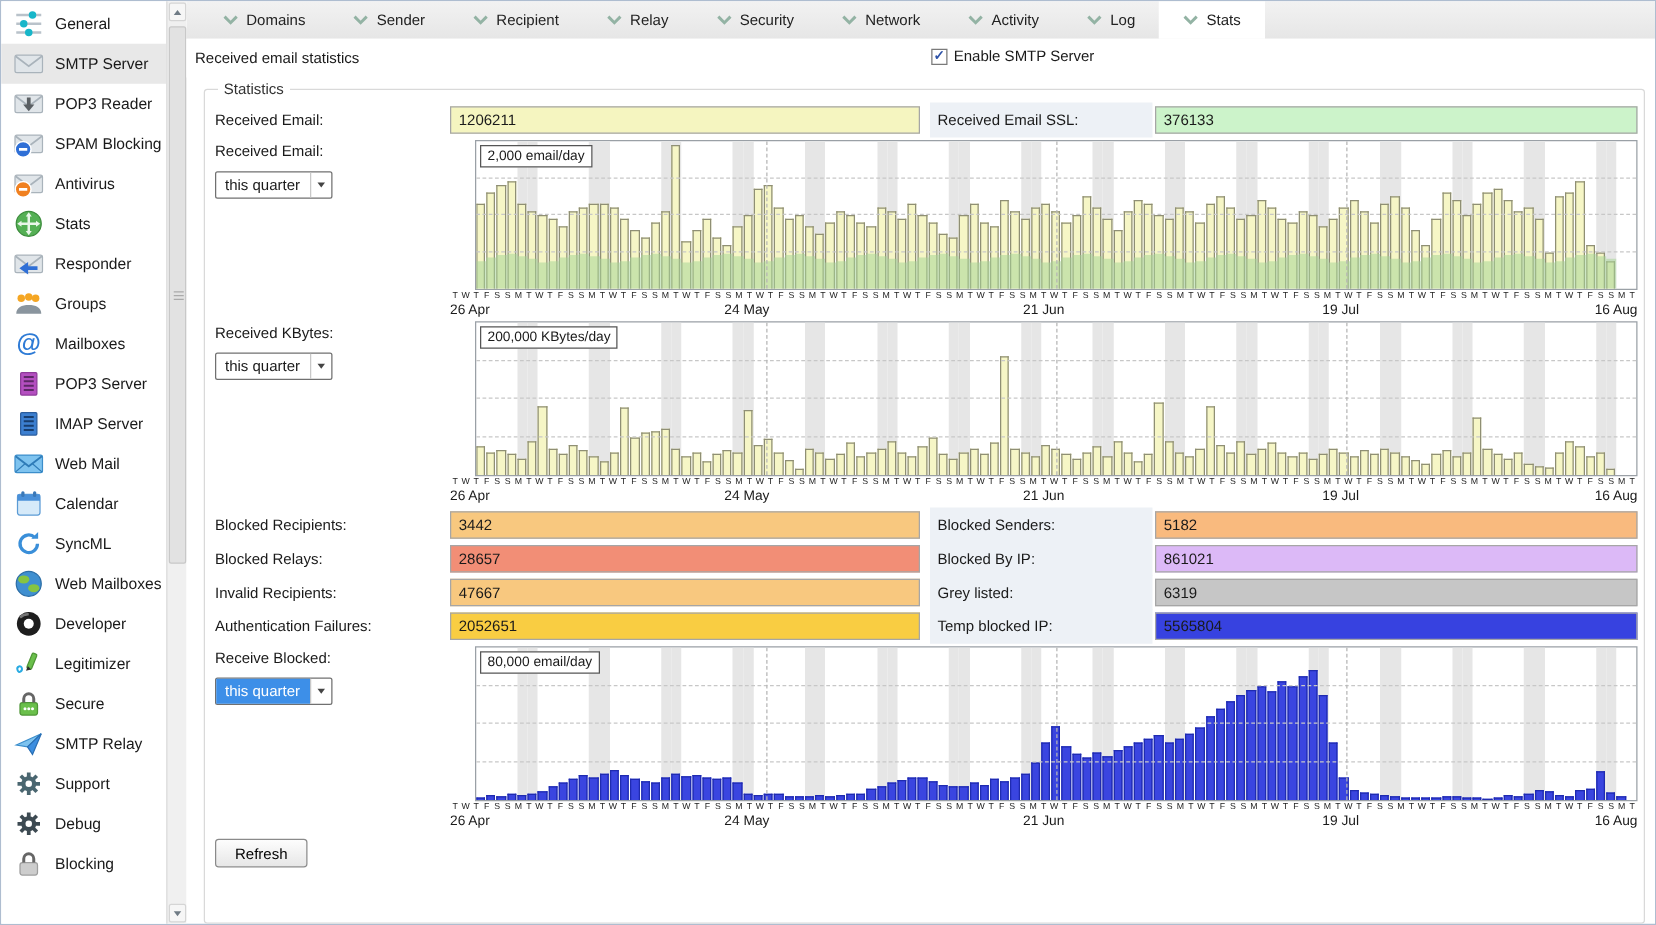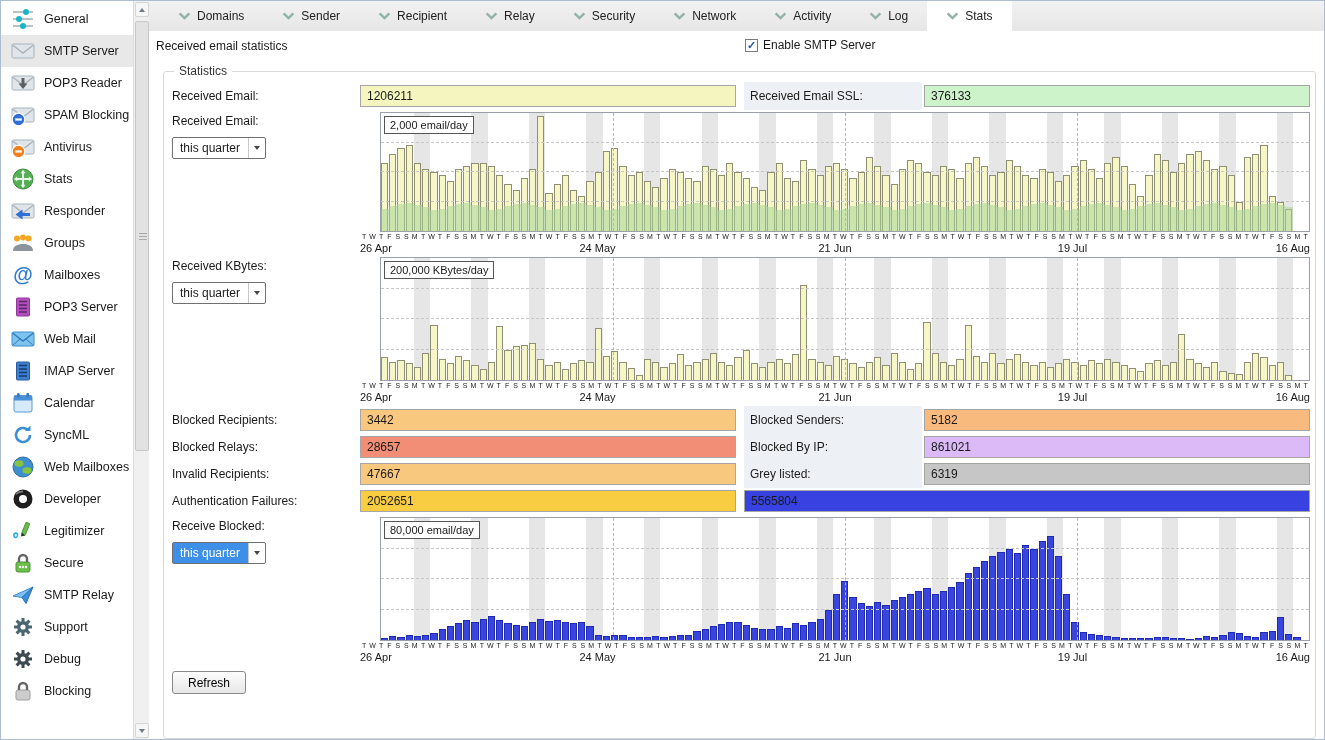--- a/index.html
+++ b/index.html
@@ -200,40 +200,40 @@
                 <line x1="8" y1="13.5" x2="16" y2="13.5"></line>
                 <line x1="8" y1="17" x2="16" y2="17"></line>
               </g>
             </svg>
           </span>
           <span class="lbl">POP3 Server</span>
         </div>
         <div class="side-item">
           <span class="ic">
             <svg viewBox="0 0 24 24">
-              <rect x="1" y="5" width="22" height="14" rx="1.5" fill="#7ec3ef" stroke="#3c8ecb"></rect>
-              <path d="M1.5 6 L12 14 L22.5 6" fill="none" stroke="#2f7cb8" stroke-width="1.5"></path>
-              <path d="M1.5 18.5 L9 12 M22.5 18.5 L15 12" stroke="#2f7cb8" fill="none"></path>
-            </svg>
-          </span>
-          <span class="lbl">Web Mail</span>
-        </div>
-        <div class="side-item">
-          <span class="ic">
-            <svg viewBox="0 0 24 24">
               <rect x="5.5" y="3" width="13" height="18" rx="1" fill="#3c7fd0" stroke="#2a5c9c"></rect>
               <g stroke="#173d6e" stroke-width="1.6">
                 <line x1="8" y1="6.5" x2="16" y2="6.5"></line>
                 <line x1="8" y1="10" x2="16" y2="10"></line>
                 <line x1="8" y1="13.5" x2="16" y2="13.5"></line>
                 <line x1="8" y1="17" x2="16" y2="17"></line>
               </g>
             </svg>
           </span>
           <span class="lbl">IMAP Server</span>
+        </div>
+        <div class="side-item">
+          <span class="ic">
+            <svg viewBox="0 0 24 24">
+              <rect x="1" y="5" width="22" height="14" rx="1.5" fill="#7ec3ef" stroke="#3c8ecb"></rect>
+              <path d="M1.5 6 L12 14 L22.5 6" fill="none" stroke="#2f7cb8" stroke-width="1.5"></path>
+              <path d="M1.5 18.5 L9 12 M22.5 18.5 L15 12" stroke="#2f7cb8" fill="none"></path>
+            </svg>
+          </span>
+          <span class="lbl">Web Mail</span>
         </div>
         <div class="side-item">
           <span class="ic">
             <svg viewBox="0 0 24 24">
               <rect x="3" y="4.5" width="18" height="16.5" rx="2" fill="#d6eaf9" stroke="#5b9bd5"></rect>
               <path d="M3 4.5h18v5H3z" fill="#4a90d9"></path>
               <rect x="6" y="2" width="2.6" height="4.5" rx="1.2" fill="#3a78b8"></rect>
               <rect x="15.4" y="2" width="2.6" height="4.5" rx="1.2" fill="#3a78b8"></rect>
             </svg>
           </span>
@@ -1751,20 +1751,21 @@
       </div>
       <div class="frow">
         <div class="flabel">Invalid Recipients:</div>
         <div class="fvalue left" style="background: rgb(248, 200, 127);">47667</div>
         <div class="rlab">Grey listed:</div>
         <div class="fvalue right" style="background: rgb(198, 198, 198);">6319</div>
       </div>
       <div class="frow">
         <div class="flabel">Authentication Failures:</div>
         <div class="fvalue left" style="background: rgb(249, 205, 66);">2052651</div>
+        <div class="rlab">Temp blocked IP:</div>
         <div class="fvalue right" style="background: rgb(55, 66, 224);">5565804</div>
       </div>
 
       <div class="csection">
         <div class="cleft">
           <div class="clabel">Receive Blocked:</div>
           <div class="dropdown selected">
             <span class="ddtext">this quarter</span>
             <span class="ddbtn">
                 <i></i>

